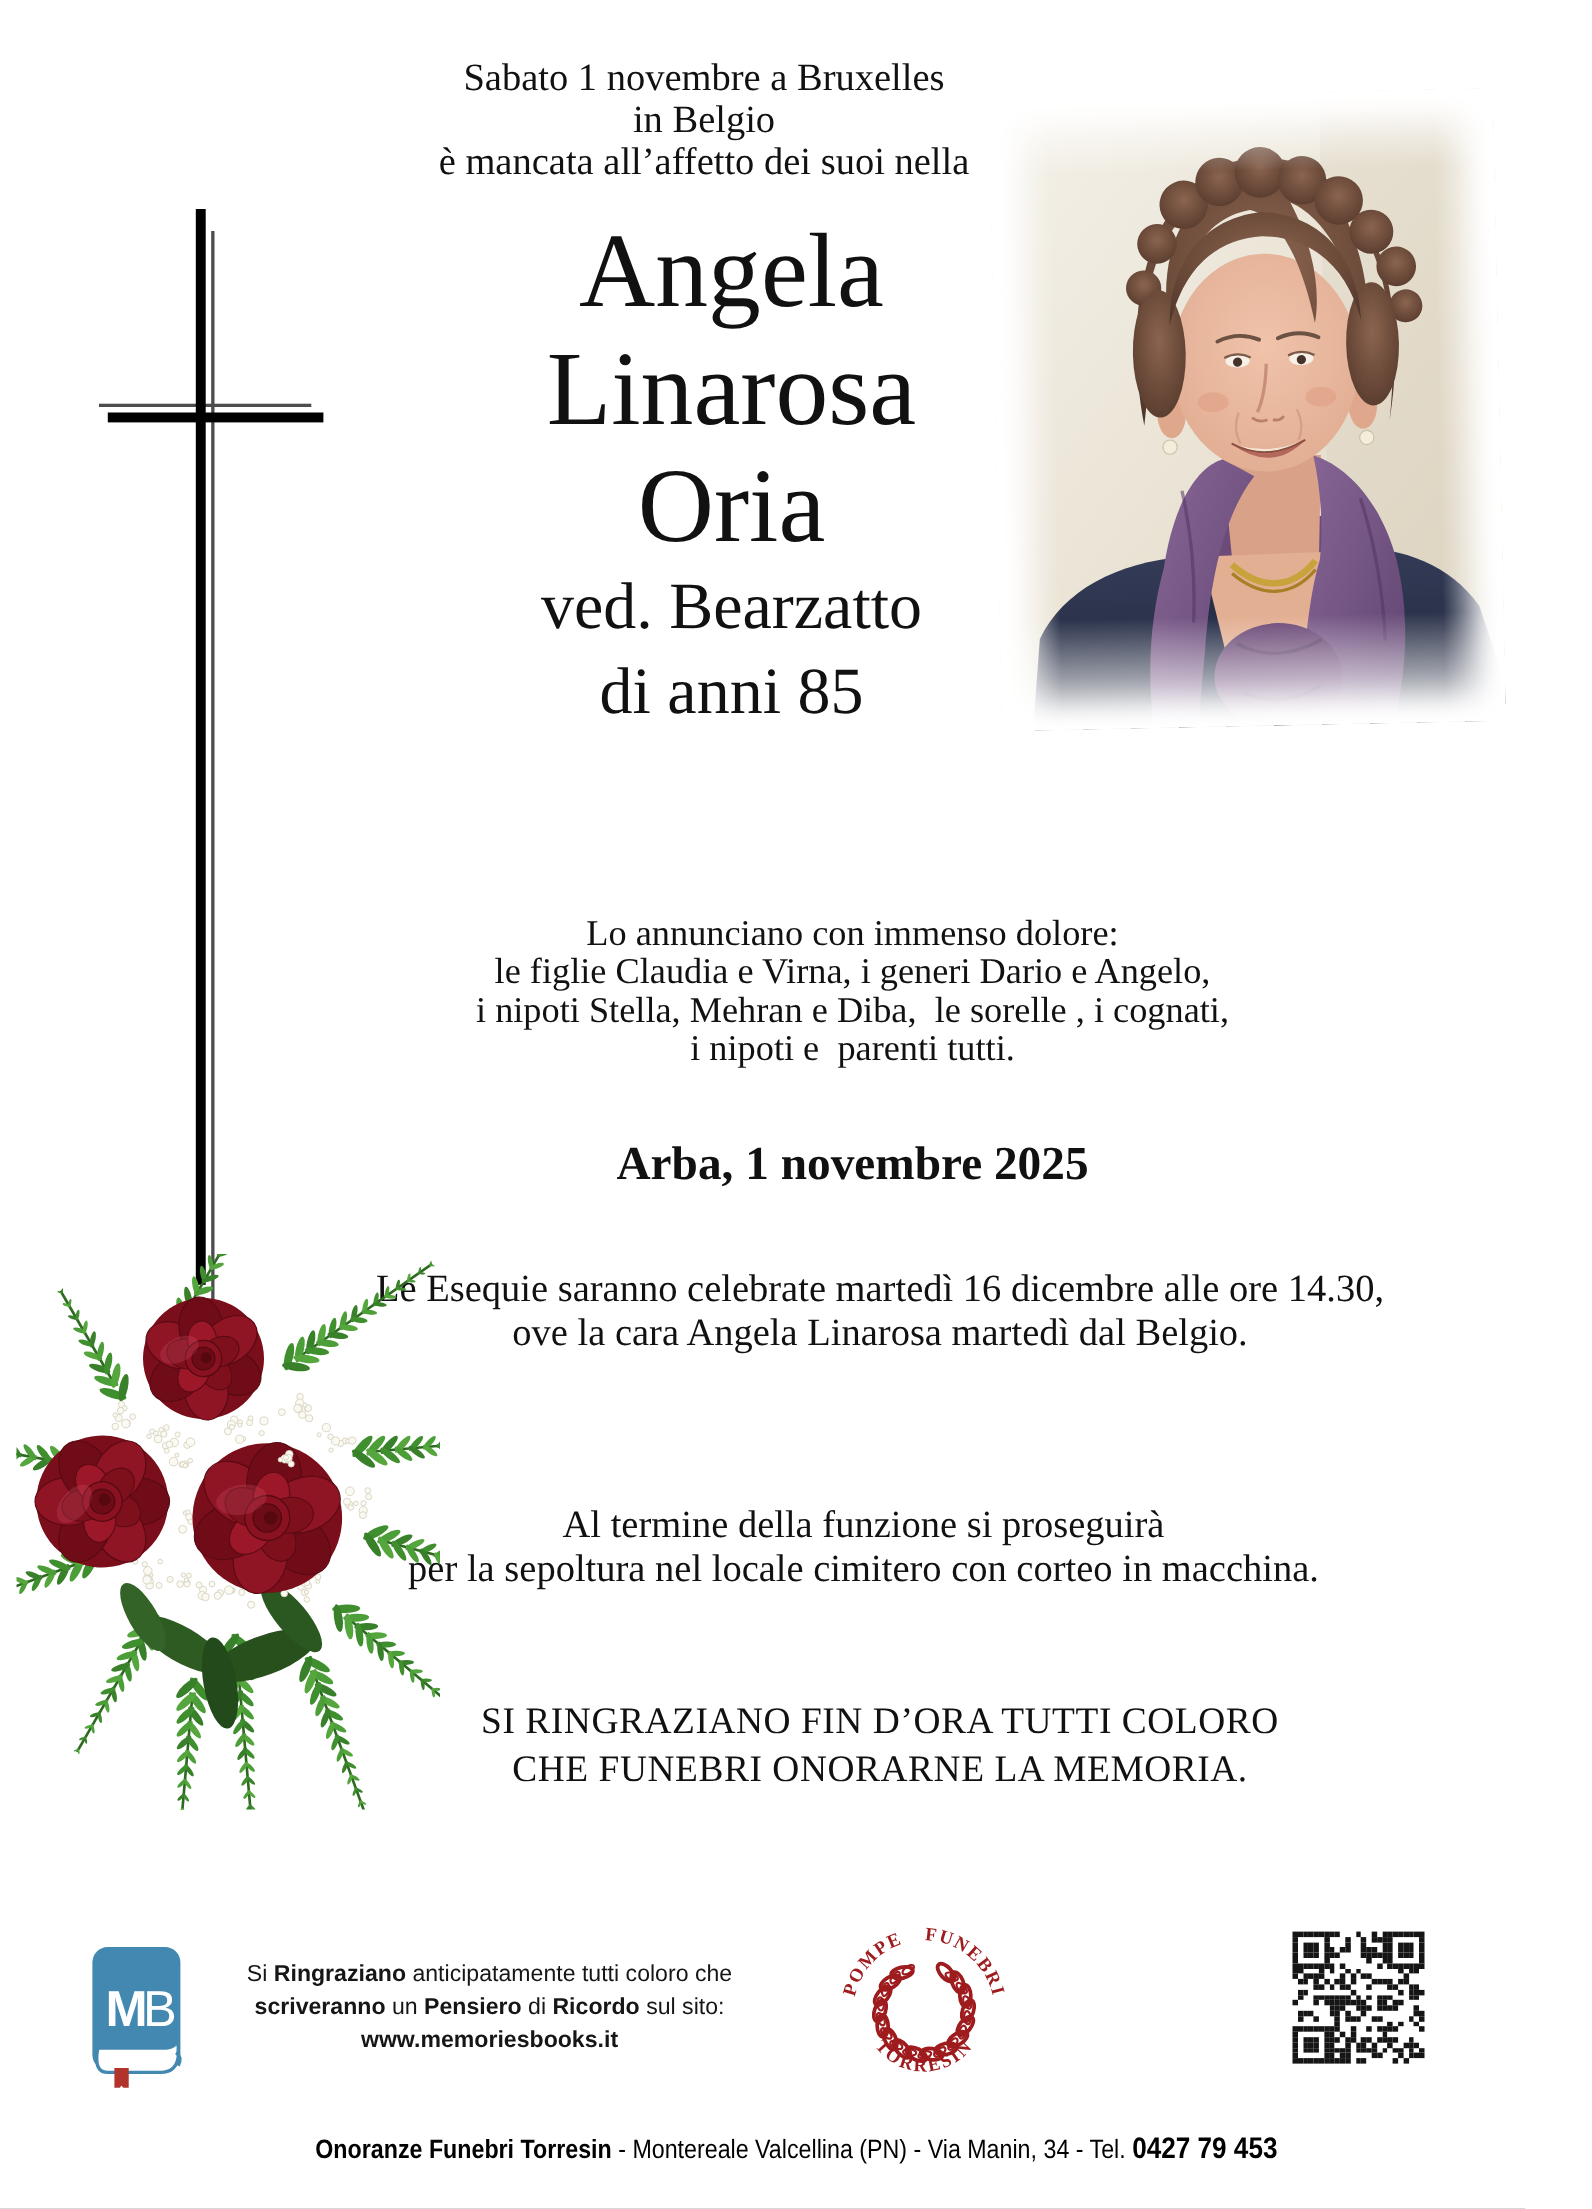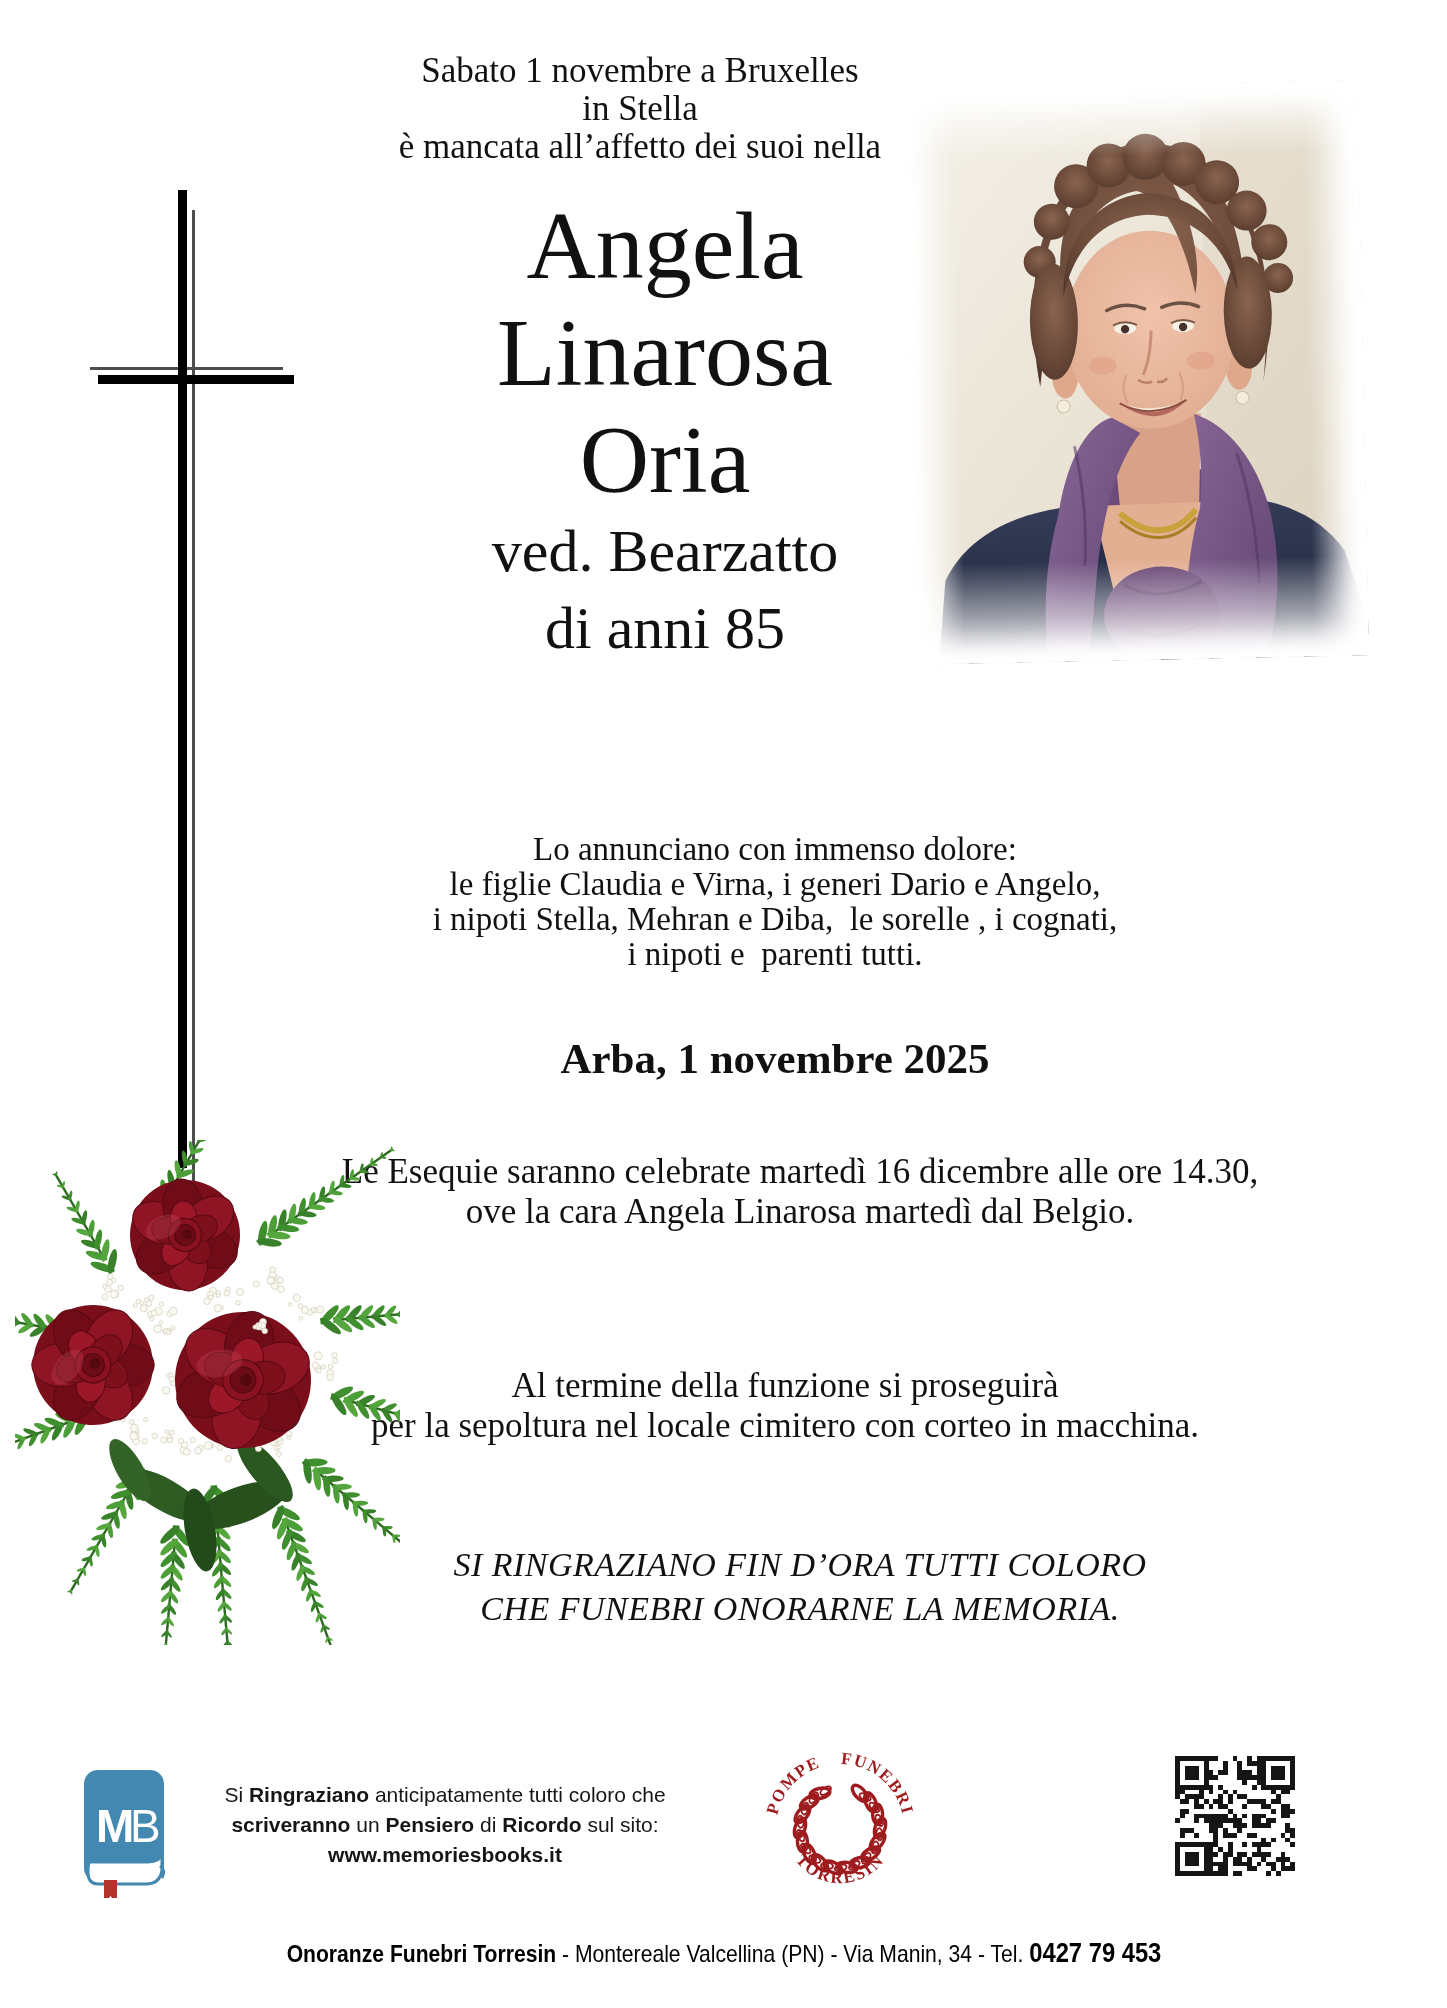--- a/index.html
+++ b/index.html
@@ -9,21 +9,21 @@
   .line{white-space:pre-wrap;}
 
   
   .intro{left:210px;top:52px;width:860px;font-size:35px;line-height:38px;}
   .name{left:215px;top:192px;width:900px;font-size:96px;line-height:107px;}
   .suffix{left:215px;top:513px;width:900px;font-size:60px;line-height:77px;}
   .announce{left:350px;top:832px;width:850px;font-size:33px;line-height:35px;}
   .dateline{left:350px;top:1034px;width:850px;font-size:43px;font-weight:bold;}
   .funeral{left:250px;top:1152px;width:1100px;font-size:35px;line-height:40px;}
   .burial{left:280px;top:1366px;width:1010px;font-size:35px;line-height:40px;}
-  .thanks{left:320px;top:1543px;width:960px;font-size:34px;line-height:44px;font-style:italic;letter-spacing:.5px;}
+  .thanks{left:320px;top:1543px;width:960px;font-size:34px;line-height:44px;letter-spacing:.5px;}
 
   
   .cross-thin-v{position:absolute;left:192px;top:210px;width:3px;height:980px;background:#4d4d4d;}
   .cross-thick-v{position:absolute;left:178px;top:190px;width:9px;height:978px;background:#000;}
   .cross-thin-h{position:absolute;left:90px;top:367px;width:193px;height:3px;background:#4d4d4d;}
   .cross-thick-h{position:absolute;left:98px;top:375px;width:196px;height:9px;background:#000;}
 
   
   .photo{position:absolute;left:905px;top:85px;width:458px;height:575px;transform:rotate(-1.2deg);}
   .photo svg{display:block;width:100%;height:100%;}
@@ -56,21 +56,21 @@
 
   <div>
     <div class="cross-thin-v"></div>
     <div class="cross-thin-h"></div>
     <div class="cross-thick-v"></div>
     <div class="cross-thick-h"></div>
   </div>
 
   <div class="pos intro">
     <div class="line">Sabato 1 novembre a Bruxelles</div>
-    <div class="line">in Stella</div>
+    <div class="line">in Belgio</div>
     <div class="line">è mancata all’affetto dei suoi nella</div>
   </div>
 
   <div class="pos name">
     <div class="line">Angela</div>
     <div class="line">Linarosa</div>
     <div class="line">Oria</div>
   </div>
   <div class="pos suffix">
     <div class="line">ved. Bearzatto</div>

